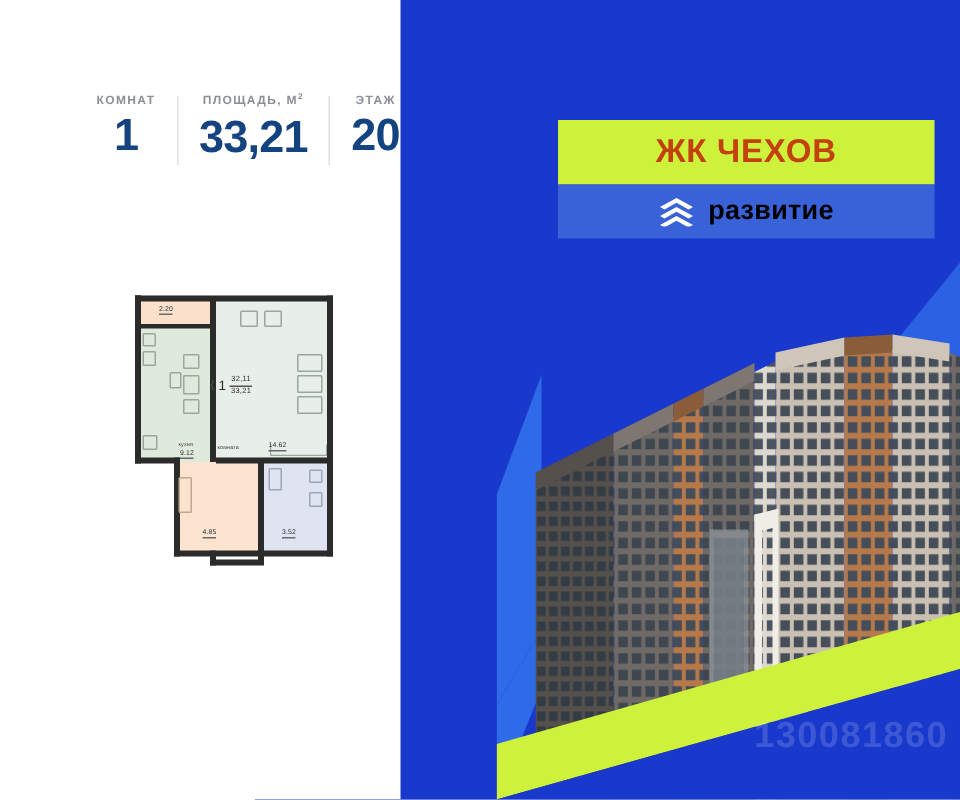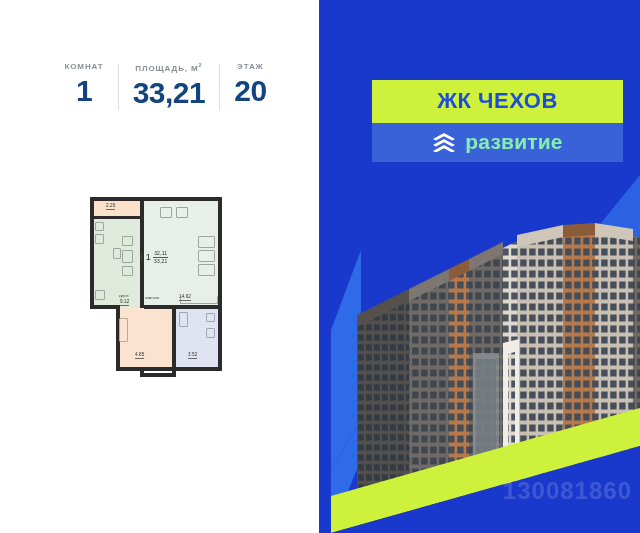--- a/index.html
+++ b/index.html
@@ -11,21 +11,21 @@
   #page {
     position: relative;
     width: 640px; height: 533px;
     background: #1939CC;
   }
 
   
   #left-card {
     position: absolute;
     left: 0; top: 0;
-    width: 319px; height: 533px;
+    width: 267px; height: 533px;
     background: #ffffff;
     z-index: 6;
   }
 
   
   #stats {
     position: absolute;
     left: 0; top: 62px;
     width: 331px;
     display: flex;
@@ -118,38 +118,38 @@
   
   #right { position: absolute; left: 331px; top: 0; width: 309px; height: 533px; overflow: hidden; }
 
   
   .diag { position: absolute; }
 
   
   #brand { position: absolute; left: 41px; top: 80px; width: 251px; z-index: 8; }
   #brand-title {
     background: #CEF23C;
-    color: #1d4ed8;
+    color: #c2410c;
     font-size: 22px;
     font-weight: bold;
     text-align: center;
     letter-spacing: 0.5px;
     padding: 8px 0 9px;
   }
   #brand-sub {
     background: #3A62D8;
     display: flex;
     align-items: center;
     justify-content: center;
     gap: 9px;
     padding: 7px 0 8px;
   }
   #brand-sub .txt {
-    color: #86efac;
-    font-size: 21px;
+    color: #000000;
+    font-size: 18px;
     font-weight: bold;
     letter-spacing: 0.2px;
   }
 
   
   #bldg { position: absolute; left: 26px; bottom: 0; width: 290px; height: 330px; z-index: 4; }
 
   
   #wm {
     position: absolute;

